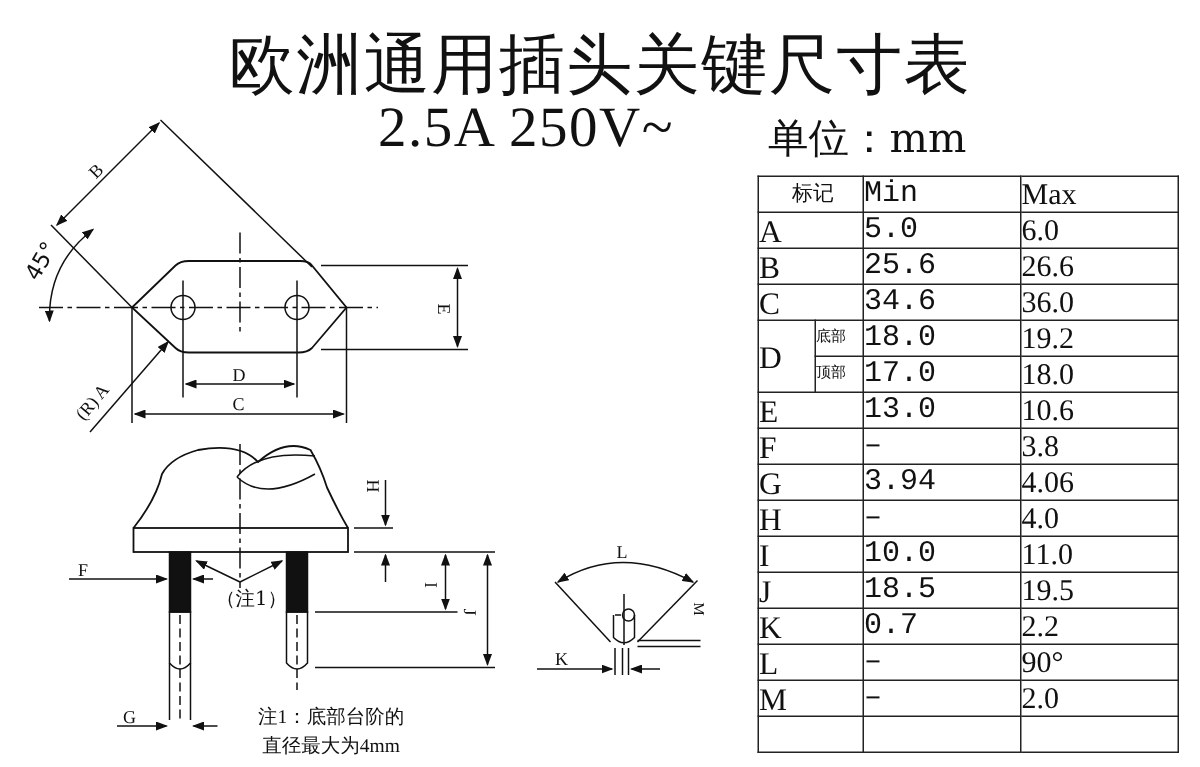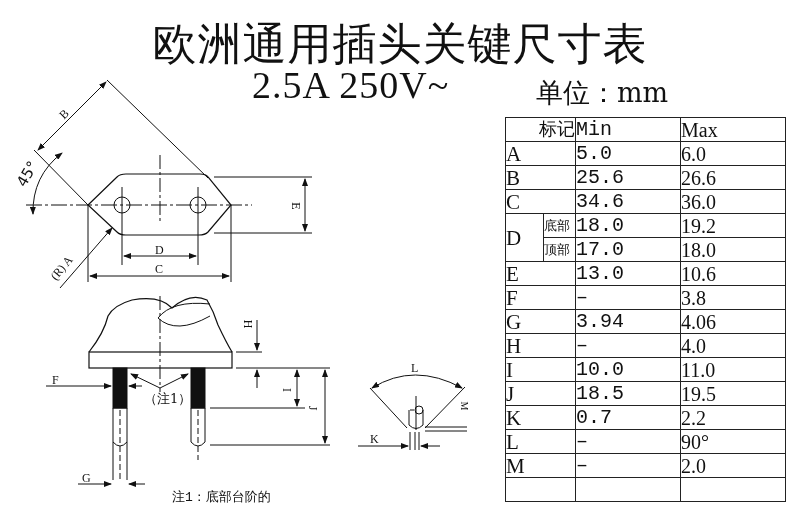--- a/index.html
+++ b/index.html
@@ -1,30 +1,30 @@
 <!DOCTYPE html>
 <html><head>
 <meta charset="utf-8">
 <style>
   html, body { margin:0; padding:0; background:#ffffff; }
   body { width:800px; height:511px; position:relative; overflow:hidden; font-family:"DejaVu Serif", serif; color:#111; }
   .title { position:absolute; left:0; width:800px; top:2px; text-align:center; font-size:44px; letter-spacing:1px; font-family:"DejaVu Serif", serif; line-height:52px;margin-top:16px; }
   .subtitle { position:absolute; left:252px; top:62px; font-size:38px; font-family:"Liberation Serif", serif; line-height:46px; letter-spacing:1px; }
-  .unit { position:absolute; left:536px; top:76px; font-size:27px; font-family:"DejaVu Serif", serif; line-height:34px; }
+  .unit { position:absolute; left:512px; top:76px; font-size:27px; font-family:"DejaVu Serif", serif; line-height:34px; }
   svg.drawing { position:absolute; left:0; top:0; }
   .lbl { position:absolute; font-family:"Liberation Serif", serif; font-size:12px; line-height:12px; }
   table.spec { position:absolute; left:505px; top:117px; border-collapse:collapse; font-family:"Liberation Mono", monospace; }
   table.spec td { border:1.5px solid #222; padding:0; height:23px; font-size:20px; line-height:22px; }
   table.spec td.mark { width:66px; font-family:"Liberation Serif", serif; font-size:21px; }
   table.spec td.min { width:104px; }
   table.spec td.max { width:104px;font-family:Liberation Serif, serif; }
-  table.spec td.sub { font-size:13px; width:30px; font-family:Liberation Sans, sans-serif; }
+  table.spec td.sub { font-size:10px; width:30px; font-family:Liberation Mono, monospace; }
   table.spec td.dmark { width:36px; font-family:"Liberation Serif", serif; font-size:21px; }
-  table.spec tr.hdr td.mark { text-align:right; padding-left:3px; font-family:Liberation Mono, monospace; font-size:18px; }
-  .note { position:absolute; left:172px; top:488px; font-size:13px; line-height:19px; font-family:Liberation Mono, monospace;text-align:center; }
+  table.spec tr.hdr td.mark { text-align:center; padding-left:3px; font-family:Liberation Mono, monospace; font-size:14px; }
+  .note { position:absolute; left:172px; top:468px; font-size:13px; line-height:19px; font-family:Liberation Serif, serif;text-align:center; }
   .note1-tag { position:absolute; left:144px; top:390px; font-size:13px; font-family:"DejaVu Serif", serif; }
 </style>
 </head>
 <body>
 
 <div class="title">欧洲通用插头关键尺寸表</div>
 <div class="subtitle">2.5A 250V~</div>
 <div class="unit">单位：mm</div>
 
 <svg class="drawing" width="800" height="511" viewBox="0 0 800 511">
@@ -131,20 +131,21 @@
 <div class="lbl" style="left:285px;top:384px;transform:rotate(90deg);">I</div>
 <div class="lbl" style="left:311px;top:402px;transform:rotate(90deg);">J</div>
 <div class="note1-tag">（注1）</div>
 
 <div class="lbl" style="left:411px;top:362px;">L</div>
 <div class="lbl" style="left:460px;top:400px;transform:rotate(90deg);font-size:10px;">M</div>
 <div class="lbl" style="left:370px;top:433px;">K</div>
 
 <div class="note">
   <div>注1：底部台阶的</div>
+  <div>直径最大为4mm</div>
 </div>
 
 <table class="spec">
   <tbody>
       <tr class="hdr">
     <td class="mark" colspan="2">标记</td>
     <td class="min">Min</td>
     <td class="max">Max</td>
   </tr>
   <tr>

